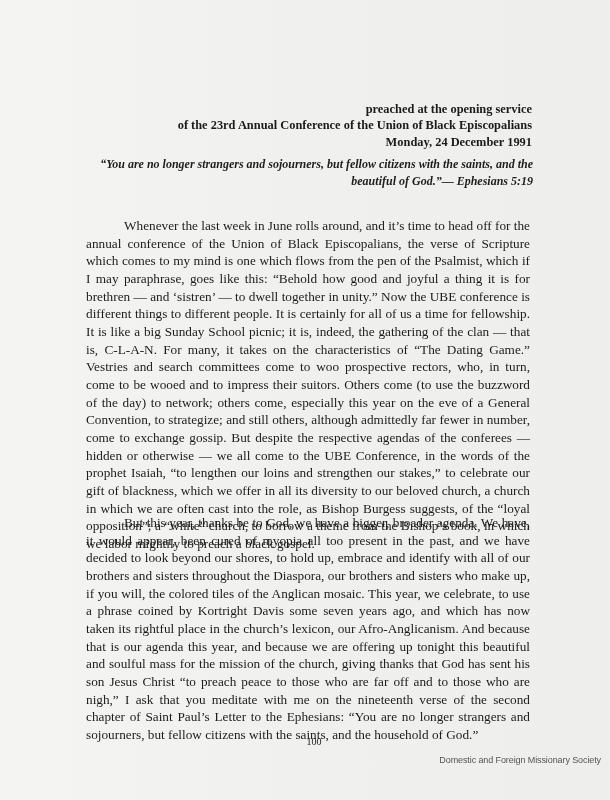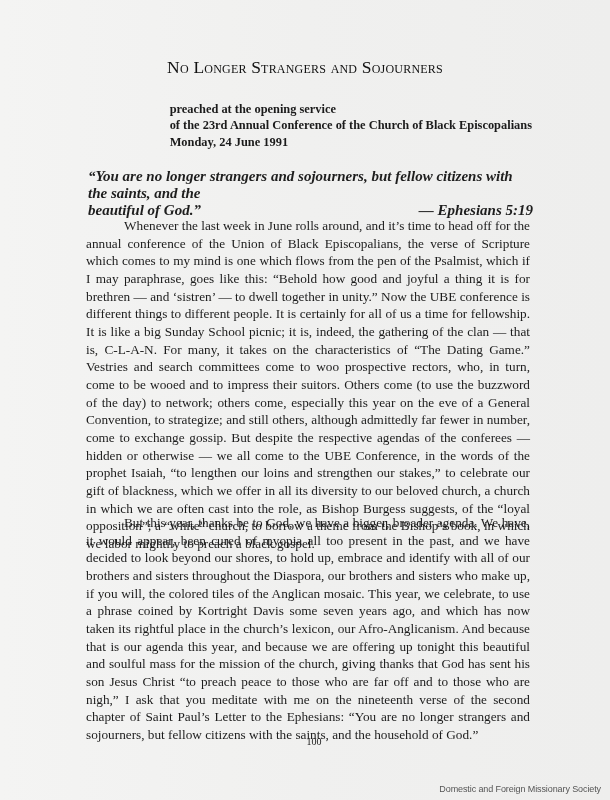--- a/index.html
+++ b/index.html
@@ -29,36 +29,37 @@
       text-align: center;
       font-size: 17.5px;
       font-variant: small-caps;
       letter-spacing: 0.2px;
       color: #111;
     }
     .occasion {
       position: absolute;
       right: 78px;
       top: 101px;
-      text-align: left;
+      text-align: right;
       font-size: 12.4px;
       font-weight: bold;
       line-height: 16.3px;
       color: #1b1b1b;
     }
     .epigraph {
       position: absolute;
       left: 88px;
       width: 445px;
-      top: 168px;
-      font-size: 15px;
+      top: 156px;
+      font-size: 12px;
       font-style: italic;
       font-weight: bold;
       line-height: 17px;
       color: #1e1e1e;
+      text-align: right;
     }
     .epigraph .cite {
       float: right;
     }
     .body-text {
       position: absolute;
       left: 82px;
       width: 452px;
       font-size: 13.25px;
       line-height: 17.65px;
@@ -76,38 +77,37 @@
       left: 9px;
       width: 610px;
       top: 736px;
       text-align: center;
       font-size: 10px;
       color: #222;
     }
     .watermark {
       position: absolute;
       right: 9px;
-      top: 784px;
+      top: 755px;
       font-family: "Liberation Sans", "DejaVu Sans", sans-serif;
       font-size: 9px;
       color: #555;
       letter-spacing: -0.1px;
     }
   </style>
 </head>
 <body>
 
 <div class="page">
 
-  <div class="title">No Longer Strangers and Sojourners</div>
 
   <div class="occasion">
     <div>preached at the opening service</div>
-    <div>of the 23rd Annual Conference of the Church of Black Episcopalians</div>
-    <div>Monday, 24 June 1991</div>
+    <div>of the 23rd Annual Conference of the Union of Black Episcopalians</div>
+    <div>Monday, 24 December 1991</div>
   </div>
 
   <div class="epigraph">
     <div>“You are no longer strangers and sojourners, but fellow citizens with the saints, and the</div>
     <div>
       <span class="cite">— Ephesians 5:19</span>
       <span>beautiful of God.”</span>
     </div>
   </div>
 

